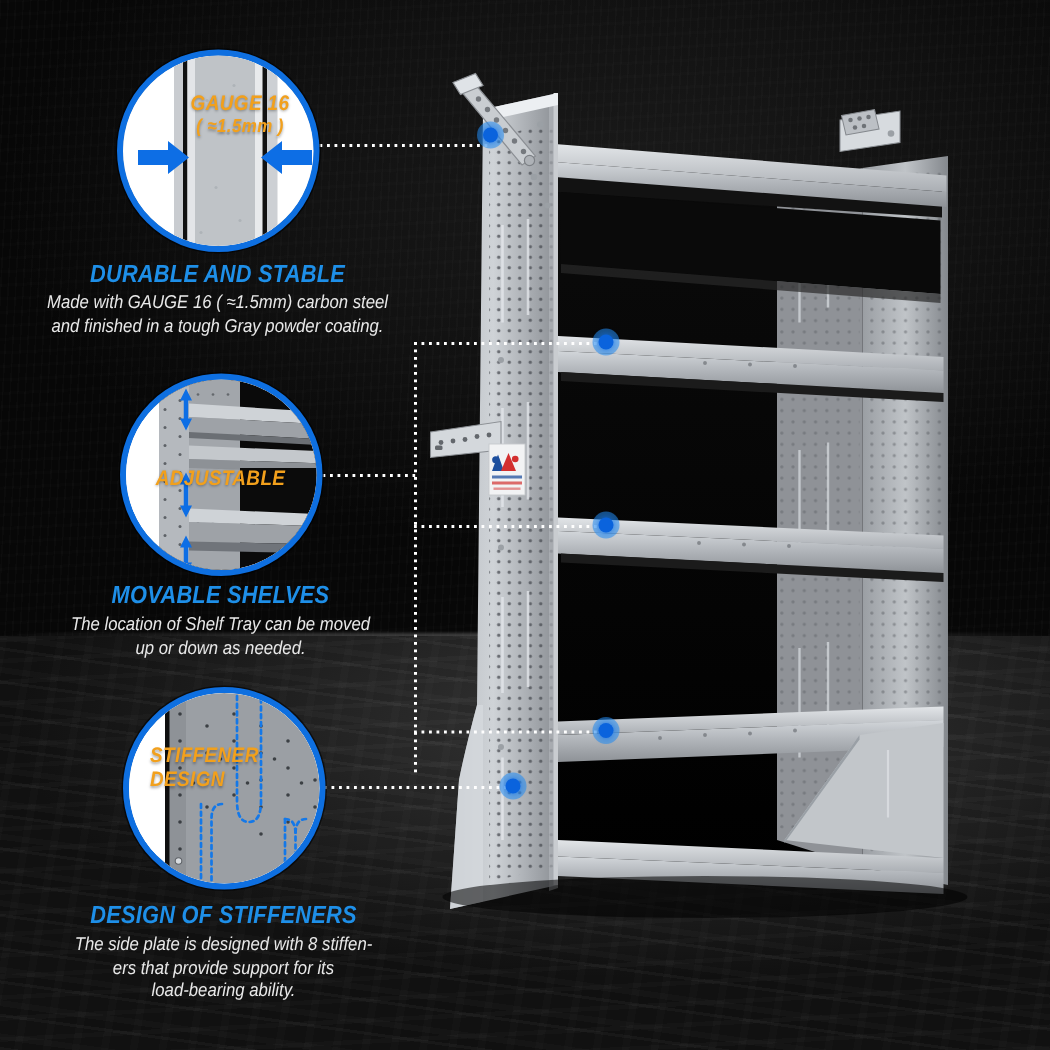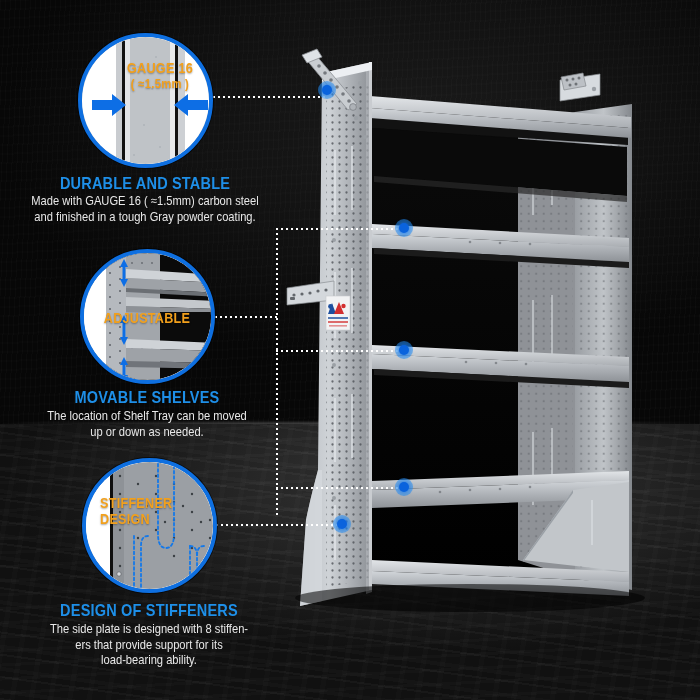--- a/index.html
+++ b/index.html
@@ -5,20 +5,21 @@
   html,body{margin:0;padding:0;background:#000;}
   *{box-sizing:border-box;}
   body{
     font-family:"Liberation Sans", sans-serif;
     width:700px;height:700px;overflow:hidden;
   }
   #stage{
     position:relative;width:700px;height:700px;
     background:#4c1d95;
     overflow:hidden;
+    font-style:italic;
   }
   
   .bg-wall{
     position:absolute;left:0;top:0;width:700px;height:430px;
     background:
       radial-gradient(ellipse 520px 300px at 60% 30%, #1a1a1a 0%, #111 45%, #070707 80%),
       #060606;
   }
   .bg-wall:after{
     content:"";position:absolute;inset:0;

